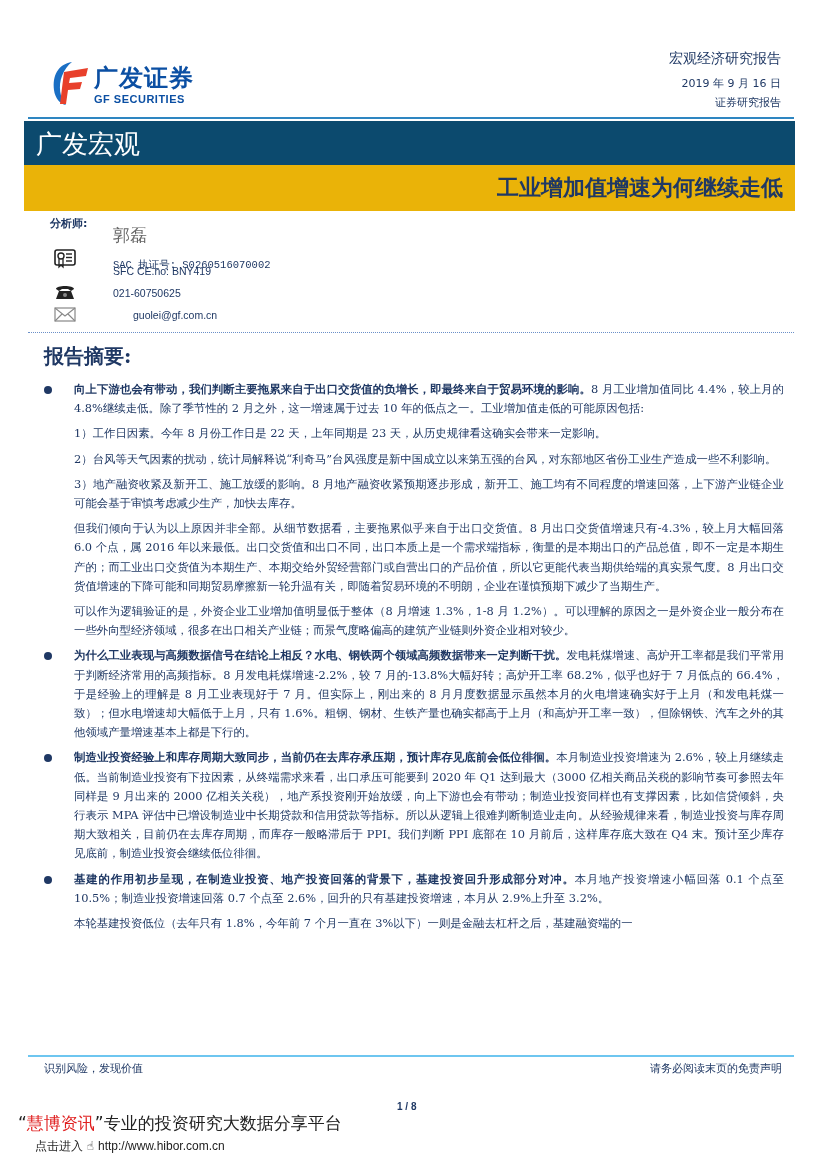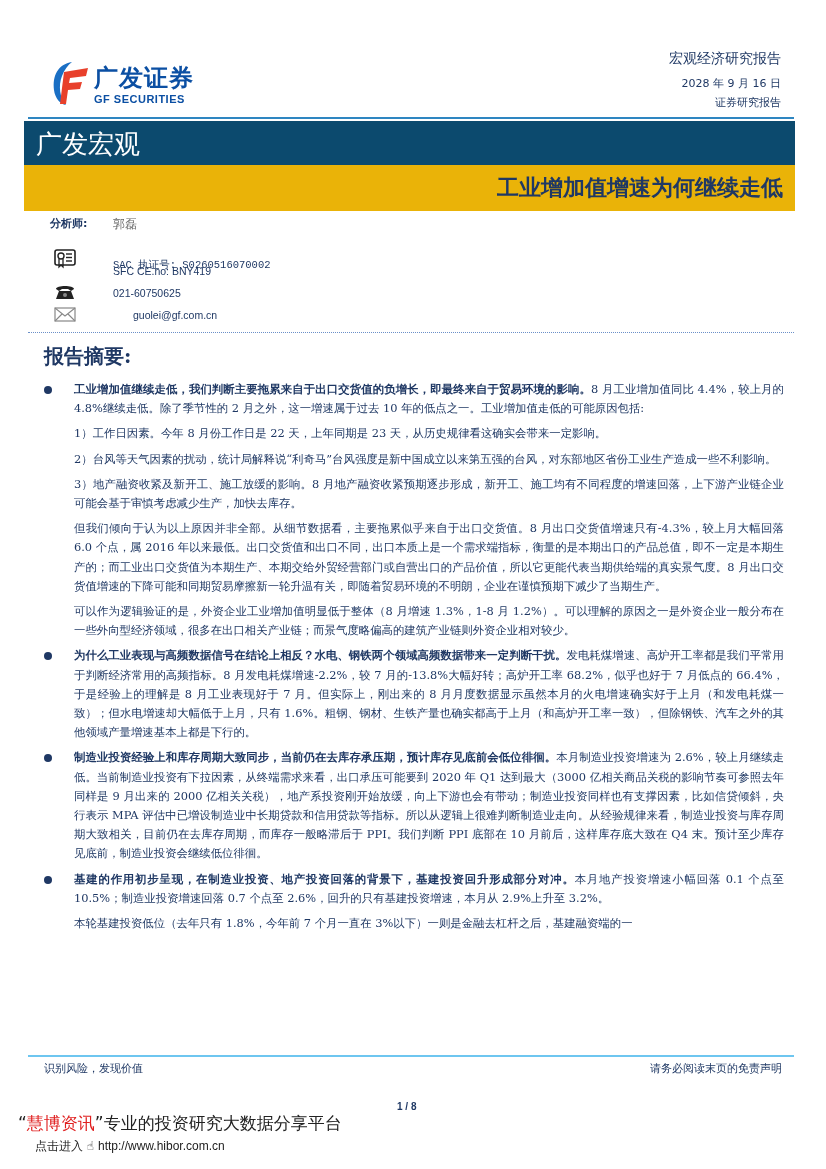--- a/index.html
+++ b/index.html
@@ -18,21 +18,21 @@
   .rpt-kind { right:45px; top:95px; font-size:11px; color:#1f3864; text-align:right; }
 
   .hdr-rule { left:28px; top:117px; width:766px; height:2px; background:#2e86c1; }
   .band1 { left:24px; top:121px; width:771px; height:44px; background:#0c4a6e; }
   .band1-title { position:absolute; left:12px; top:6px; font-size:26px; color:#ffffff; font-family:"DejaVu Serif",serif; }
   .band2 { left:24px; top:165px; width:771px; height:46px; background:#eab308; }
   .band2-title { position:absolute; right:12px; top:8px; font-size:22px; color:#1f3864; font-weight:bold; font-family:"DejaVu Serif",serif; }
 
   
   .an-label { left:50px; top:216px; font-size:11px; font-weight:bold; color:#1f3864; }
-  .an-name { left:113px; top:216px; font-size:12px; color:#666; font-family:"DejaVu Serif",serif; }
+  .an-name { left:113px; top:224px; font-size:17px; color:#666; font-family:"DejaVu Serif",serif; }
   .an-line { left:113px; font-size:10.5px; color:#1f3864; font-family:"Liberation Sans",sans-serif; }
   .icon-box { left:52px; width:28px; height:22px; }
   .analyst-rule { left:28px; top:332px; width:766px; border-top:1px dotted #6a8fc8; }
 
   
   .sum-title { left:44px; top:343px; font-size:20px; font-weight:bold; color:#1f3864; font-family:"DejaVu Serif",serif; }
   .content { left:44px; top:380px; width:740px; font-size:11.4px; line-height:19.2px; color:#1f3864; font-family:"DejaVu Serif",serif; }
   .bullet { position:relative; padding-left:30px; margin-bottom:6px; text-align:justify; }
   .bullet .dot { position:absolute; left:0; top:6px; width:8px; height:8px; border-radius:50%; background:#1f3864; }
   .bullet b { font-weight:bold; }
@@ -54,21 +54,21 @@
 <div class="abs logo">
   <svg class="logo-mark" viewBox="0 0 40 46">
     <path d="M22 2 C8 4 2 16 4 30 C5 38 10 44 16 45 C10 38 8 26 12 16 C14 10 18 5 22 2Z" fill="#1a6fc4"></path>
     <path d="M14 12 L38 8 L36 16 L20 18 L19 23 L32 22 L30 29 L18 30 L16 44 L10 44 Z" fill="#e8402b"></path>
   </svg>
   <span class="logo-cn">广发证券</span>
   <span class="logo-en">GF SECURITIES</span>
 </div>
 
 <div class="abs rpt-type">宏观经济研究报告</div>
-<div class="abs rpt-date">2028 年 9 月 16 日</div>
+<div class="abs rpt-date">2019 年 9 月 16 日</div>
 <div class="abs rpt-kind">证券研究报告</div>
 
 <div class="abs hdr-rule"></div>
 <div class="abs band1">
   <span class="band1-title">广发宏观</span>
 </div>
 <div class="abs band2">
   <span class="band2-title">工业增加值增速为何继续走低</span>
 </div>
 
@@ -105,21 +105,21 @@
 </div>
 <div class="abs an-line" style="top:309px;margin-left:20px;">guolei@gf.com.cn</div>
 
 <div class="abs analyst-rule"></div>
 
 <div class="abs sum-title">报告摘要:</div>
 
 <div class="abs content">
   <div class="bullet">
     <span class="dot"></span>
-    <b>工业增加值继续走低，我们判断主要拖累来自于出口交货值的负增长，即最终来自于贸易环境的影响。</b><span>8 月工业增加值同比 4.4%，较上月的 4.8%继续走低。除了季节性的 2 月之外，这一增速属于过去 10 年的低点之一。工业增加值走低的可能原因包括:</span>
+    <b>向上下游也会有带动，我们判断主要拖累来自于出口交货值的负增长，即最终来自于贸易环境的影响。</b><span>8 月工业增加值同比 4.4%，较上月的 4.8%继续走低。除了季节性的 2 月之外，这一增速属于过去 10 年的低点之一。工业增加值走低的可能原因包括:</span>
   </div>
   <div class="para">1）工作日因素。今年 8 月份工作日是 22 天，上年同期是 23 天，从历史规律看这确实会带来一定影响。</div>
   <div class="para">2）台风等天气因素的扰动，统计局解释说“利奇马”台风强度是新中国成立以来第五强的台风，对东部地区省份工业生产造成一些不利影响。</div>
   <div class="para">3）地产融资收紧及新开工、施工放缓的影响。8 月地产融资收紧预期逐步形成，新开工、施工均有不同程度的增速回落，上下游产业链企业可能会基于审慎考虑减少生产，加快去库存。</div>
   <div class="para">但我们倾向于认为以上原因并非全部。从细节数据看，主要拖累似乎来自于出口交货值。8 月出口交货值增速只有-4.3%，较上月大幅回落 6.0 个点，属 2016 年以来最低。出口交货值和出口不同，出口本质上是一个需求端指标，衡量的是本期出口的产品总值，即不一定是本期生产的；而工业出口交货值为本期生产、本期交给外贸经营部门或自营出口的产品价值，所以它更能代表当期供给端的真实景气度。8 月出口交货值增速的下降可能和同期贸易摩擦新一轮升温有关，即随着贸易环境的不明朗，企业在谨慎预期下减少了当期生产。</div>
   <div class="para">可以作为逻辑验证的是，外资企业工业增加值明显低于整体（8 月增速 1.3%，1-8 月 1.2%）。可以理解的原因之一是外资企业一般分布在一些外向型经济领域，很多在出口相关产业链；而景气度略偏高的建筑产业链则外资企业相对较少。</div>
 
   <div class="bullet">
     <span class="dot"></span>
     <b>为什么工业表现与高频数据信号在结论上相反？水电、钢铁两个领域高频数据带来一定判断干扰。</b><span>发电耗煤增速、高炉开工率都是我们平常用于判断经济常用的高频指标。8 月发电耗煤增速-2.2%，较 7 月的-13.8%大幅好转；高炉开工率 68.2%，似乎也好于 7 月低点的 66.4%，于是经验上的理解是 8 月工业表现好于 7 月。但实际上，刚出来的 8 月月度数据显示虽然本月的火电增速确实好于上月（和发电耗煤一致）；但水电增速却大幅低于上月，只有 1.6%。粗钢、钢材、生铁产量也确实都高于上月（和高炉开工率一致），但除钢铁、汽车之外的其他领域产量增速基本上都是下行的。</span>

